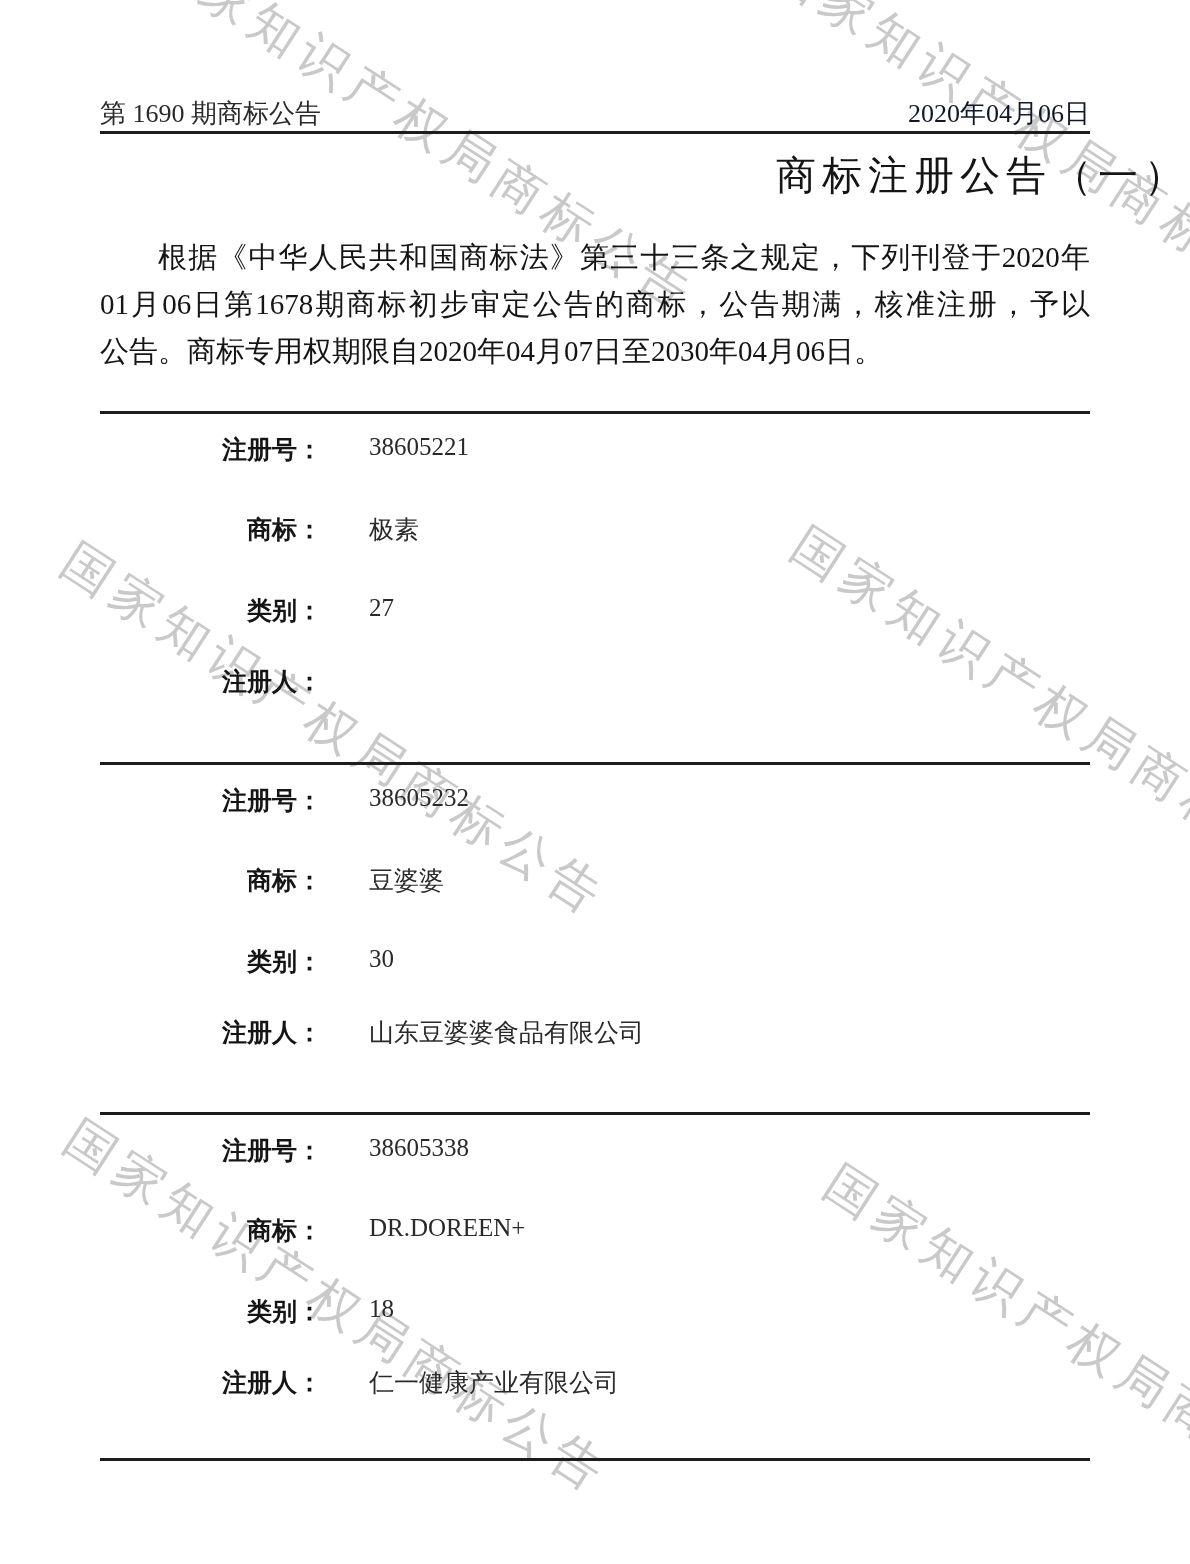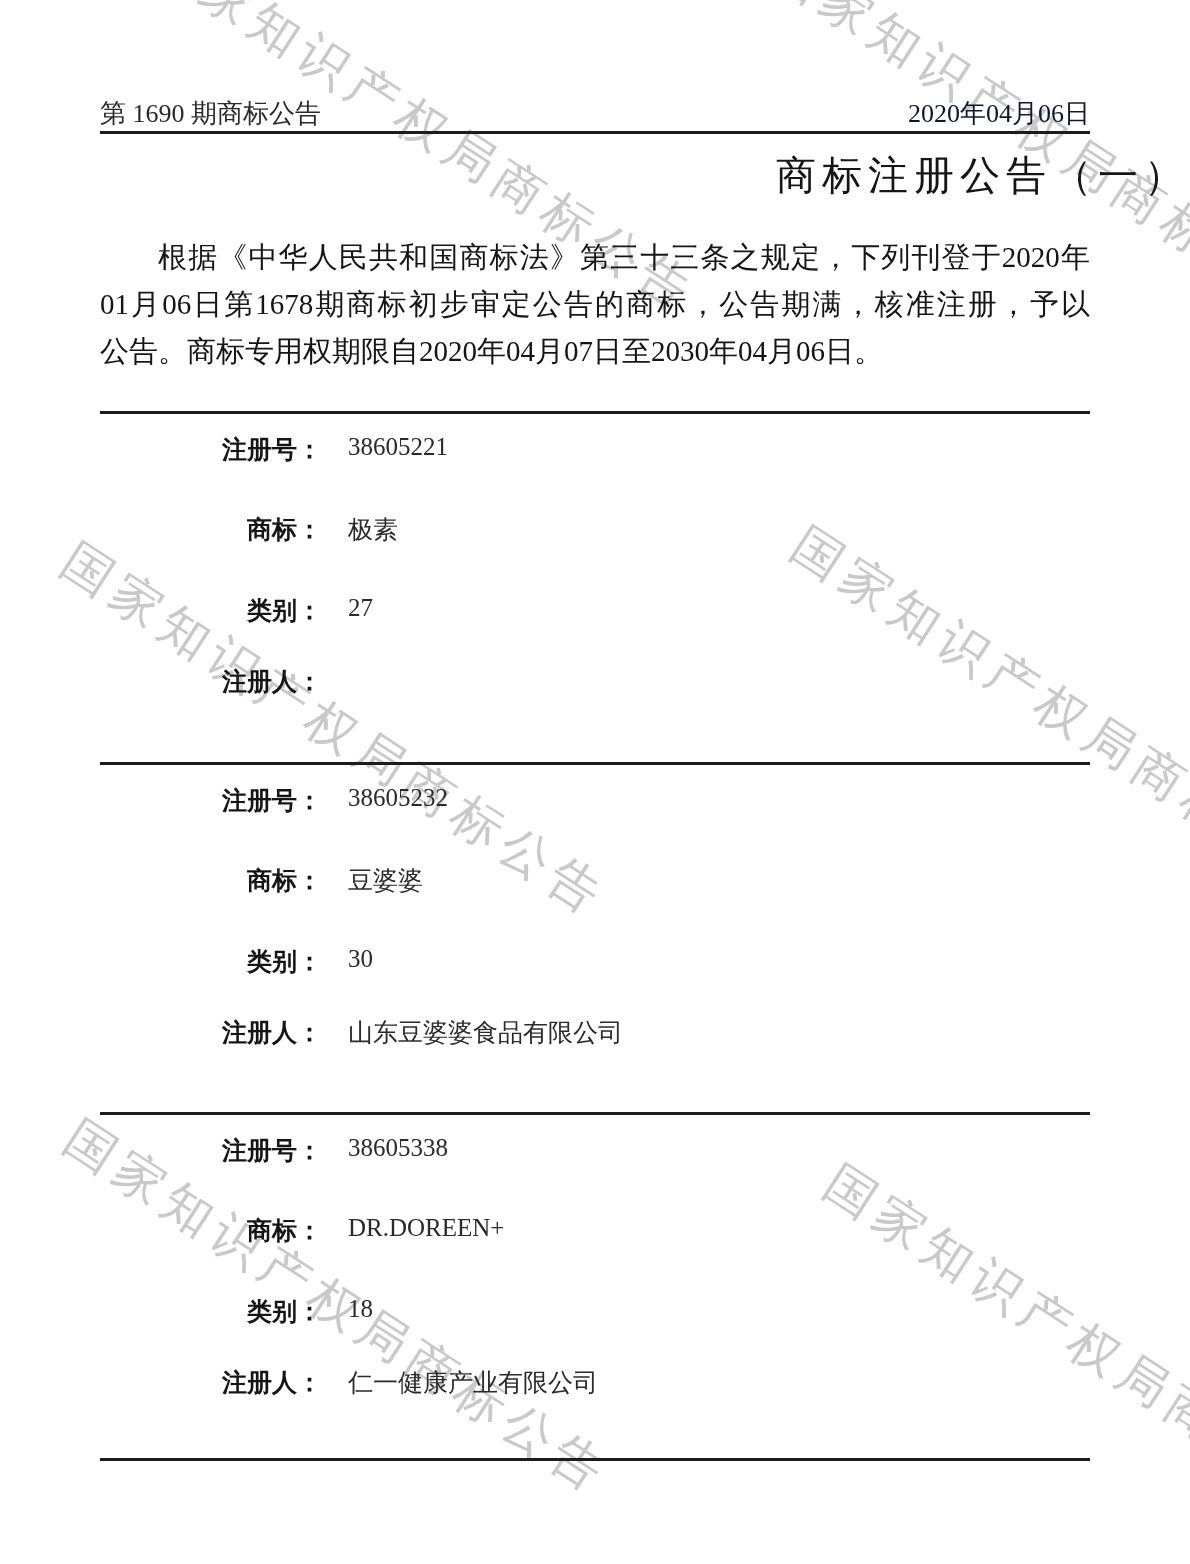--- a/index.html
+++ b/index.html
@@ -62,21 +62,21 @@
     font-size: 29px; font-weight: normal; color: #151515;
   }
   .intro-line { line-height: 47px; }
   .intro-line.jl { text-align: justify; text-align-last: justify; }
   .intro-line.indent { text-indent: 58px; }
   
   .entry { position: absolute; left: 100px; width: 990px; height: 350px; }
   .entry-1 { top: 413px; }
   .entry-2 { top: 764px; }
   .entry-3 { top: 1114px; }
-  .row { position: absolute; left: 0; width: 100%; display: flex; }
+  .row { position: absolute; left: 0; width: 100%; display: flex; gap: 21px; }
   .row-1 { top: 20px; }
   .row-2 { top: 100px; }
   .row-3 { top: 181px; }
   .row-4 { top: 252px; }
   .flabel {
     width: 222px;
     text-align: right;
     font-size: 25px;
     font-weight: bold;
     color: #151515;

